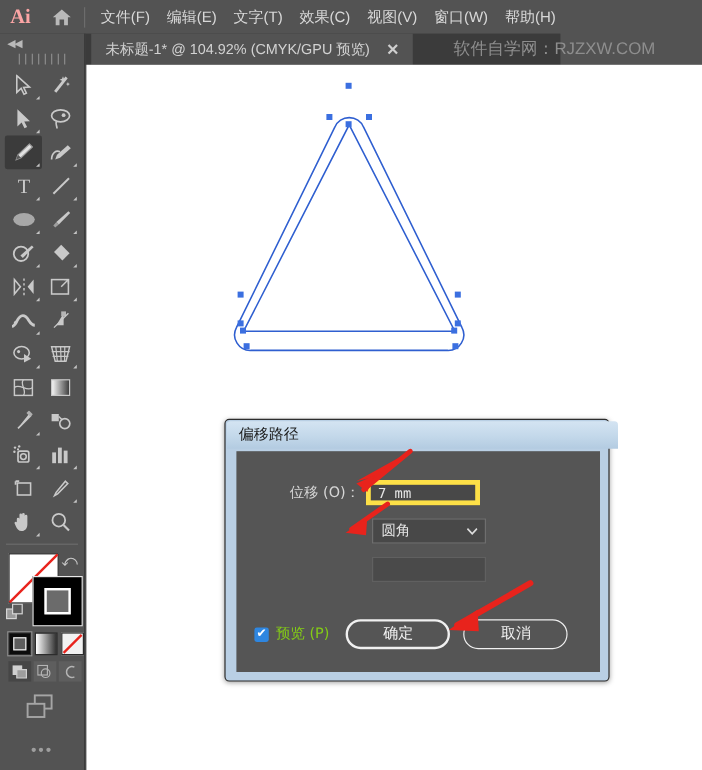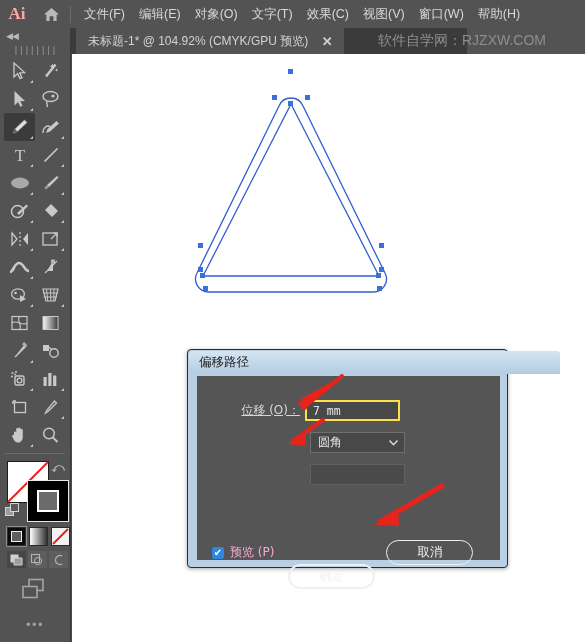--- a/index.html
+++ b/index.html
@@ -128,38 +128,38 @@
 
   
   #dialog {
     position: absolute; left: 187px; top: 349px; width: 321px; height: 219px;
     background: #b9cfe4;
     border: 1px solid #2d2d2d;
     border-radius: 4px;
     box-shadow: 0 1px 4px rgba(0,0,0,0.35);
   }
   #dlg-titlebar {
-    position: absolute; left: 1px; top: 1px; width: 371px; height: 23px;
+    position: absolute; left: 1px; top: 1px; width: 326px; height: 23px;
     background: linear-gradient(to bottom, #d4e4f2 0%, #c3d8ea 55%, #b3cbe1 100%);
     border-radius: 3px 3px 0 0;
     display: flex; align-items: center; padding-left: 10px;
   }
   #dlg-title { color: #1d1d1d; font-size: 12.5px; }
   #dlg-body {
     position: absolute; left: 9px; top: 26px; width: 303px; height: 184px;
     background: #555555;
   }
   .dlg-row { position: absolute; display: flex; align-items: center; }
   #row-offset { left: 0; top: 24px; width: 303px; }
   #lbl-offset {
     width: 108px; text-align: right; color: #d6d6d6; font-size: 12px;
-    padding-right: 5px; font-family: "DejaVu Sans", sans-serif; text-decoration: underline;
+    padding-right: 5px; font-family: "DejaVu Sans", sans-serif;
   }
   .dlg-input {
-    width: 95px; height: 21px; background: #484848; border: 2px solid #fde047;
+    width: 95px; height: 21px; background: #484848; border: 4px solid #fde047;
     color: #e6e6e6; font-size: 11.5px; display: flex; align-items: center;
     padding-left: 6px; font-family: "DejaVu Sans Mono", monospace;
   }
   #row-join { left: 113px; top: 56px; }
   .dlg-select {
     width: 95px; height: 21px; background: #484848; border: 1px solid #6e6e6e;
     color: #e6e6e6; font-size: 12px; display: flex; align-items: center;
     justify-content: space-between; padding: 0 6px 0 7px;
   }
   #sel-caret { font-size: 9px; color: #d4d4d4; }
@@ -168,50 +168,49 @@
     width: 95px; height: 21px; background: #4a4a4a; border: 1px solid #606060;
   }
   #row-actions { left: 0; top: 140px; width: 303px; align-items: center; }
   #chk-preview-box {
     width: 12px; height: 12px; background: #2e86e0; border-radius: 2px;
     display: flex; align-items: center; justify-content: center;
     margin-left: 15px;
   }
   #chk-mark { color: #fff; font-size: 10px; line-height: 1; }
   #chk-preview-label {
-    color: #f9a8d4; font-size: 12px; margin-left: 6px;
+    color: #84cc16; font-size: 12px; margin-left: 6px;
     font-family: "DejaVu Sans", sans-serif;
     text-align: right;
   }
   .dlg-btn {
     height: 25px; border: 1px solid #f0f0f0; border-radius: 13px;
     color: #f2f2f2; font-size: 12.5px;
     display: flex; align-items: center; justify-content: center;
     background: transparent;
   }
-  #btn-ok { width: 87px; margin-left: 14px; border-width: 2px; margin-top: 48px; }
+  #btn-ok { width: 87px; margin-left: 14px; border-width: 2px; }
   #btn-cancel { width: 87px; margin-left: 11px; }
 
   
   #arrows { position: absolute; left: 0; top: 0; width: 585px; height: 642px; pointer-events: none; }
 </style>
 </head>
 <body>
 
 <div id="menubar">
   <div id="ai-logo">Ai</div>
   <div id="home-icon">
     <svg width="17" height="15" viewBox="0 0 17 15">
       <path d="M8.5 1 L16 7.4 L13.6 7.4 L13.6 14 L10.4 14 L10.4 9.3 L6.6 9.3 L6.6 14 L3.4 14 L3.4 7.4 L1 7.4 Z" fill="#b9b9b9"></path>
     </svg>
   </div>
   <div id="menu-sep"></div>
   <div class="menu-item">文件(F)</div>
   <div class="menu-item">编辑(E)</div>
-  <div class="menu-item">对象(O)</div>
   <div class="menu-item">文字(T)</div>
   <div class="menu-item">效果(C)</div>
   <div class="menu-item">视图(V)</div>
   <div class="menu-item">窗口(W)</div>
   <div class="menu-item">帮助(H)</div>
 </div>
 
 <div id="tabbar">
   <div id="tab-doc">
     <span id="tab-title">未标题-1* @ 104.92% (CMYK/GPU 预览)</span>

